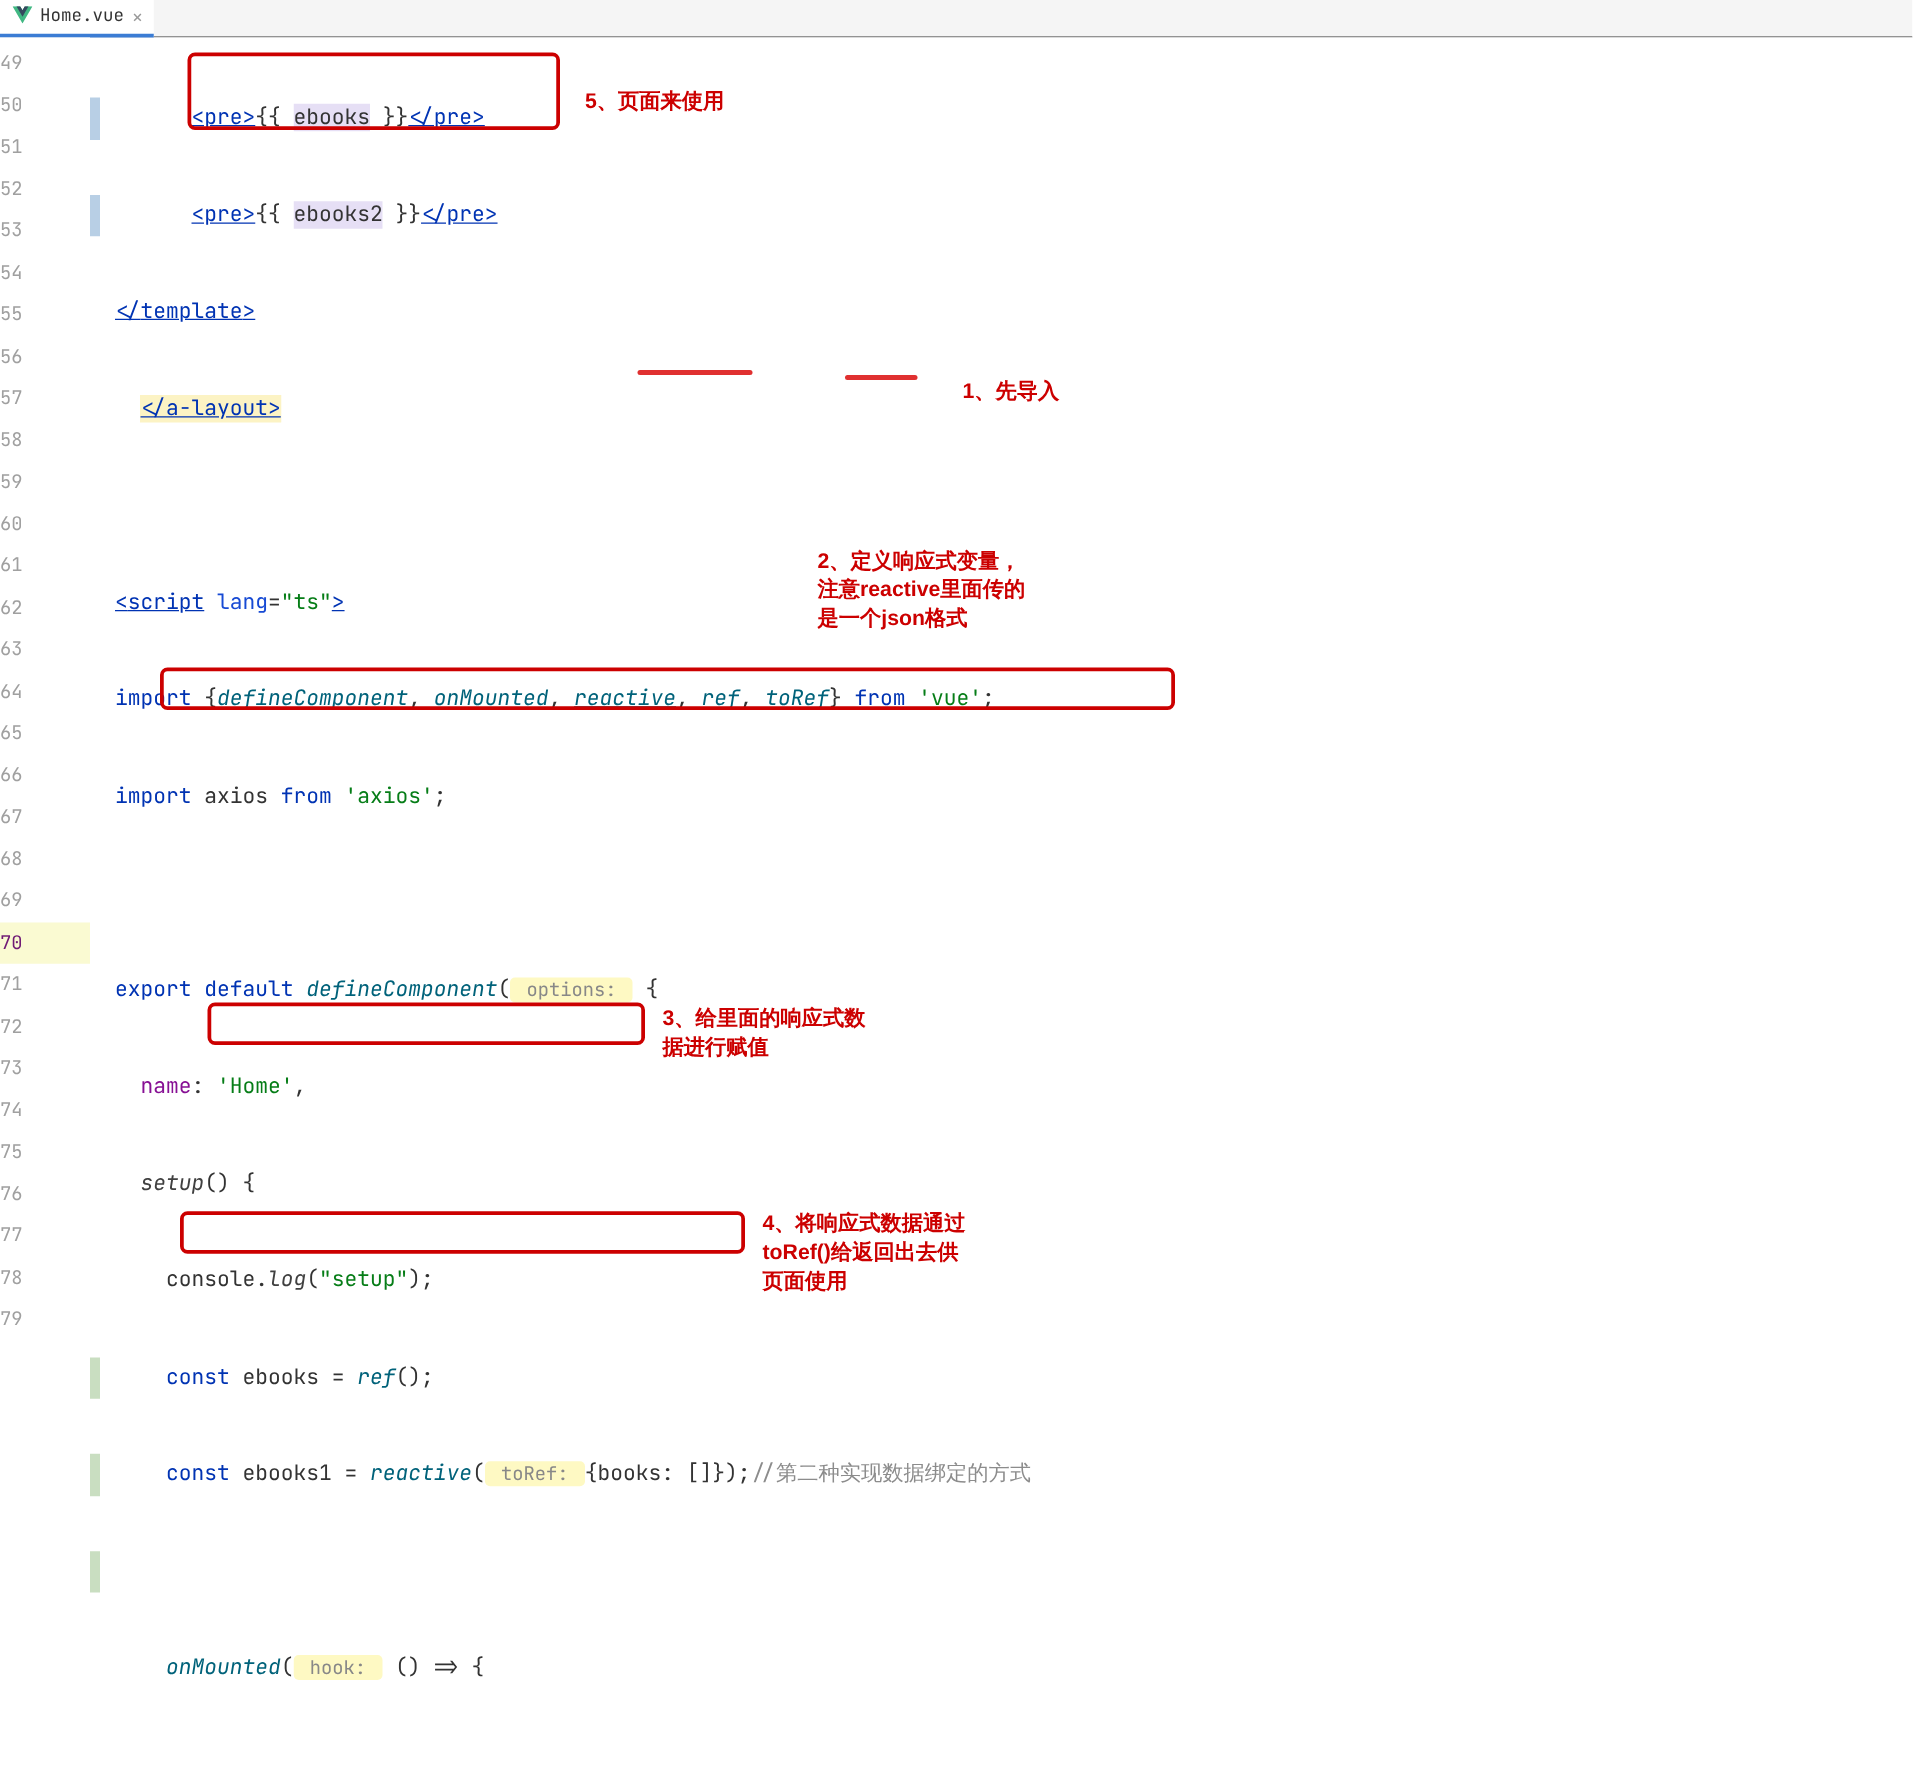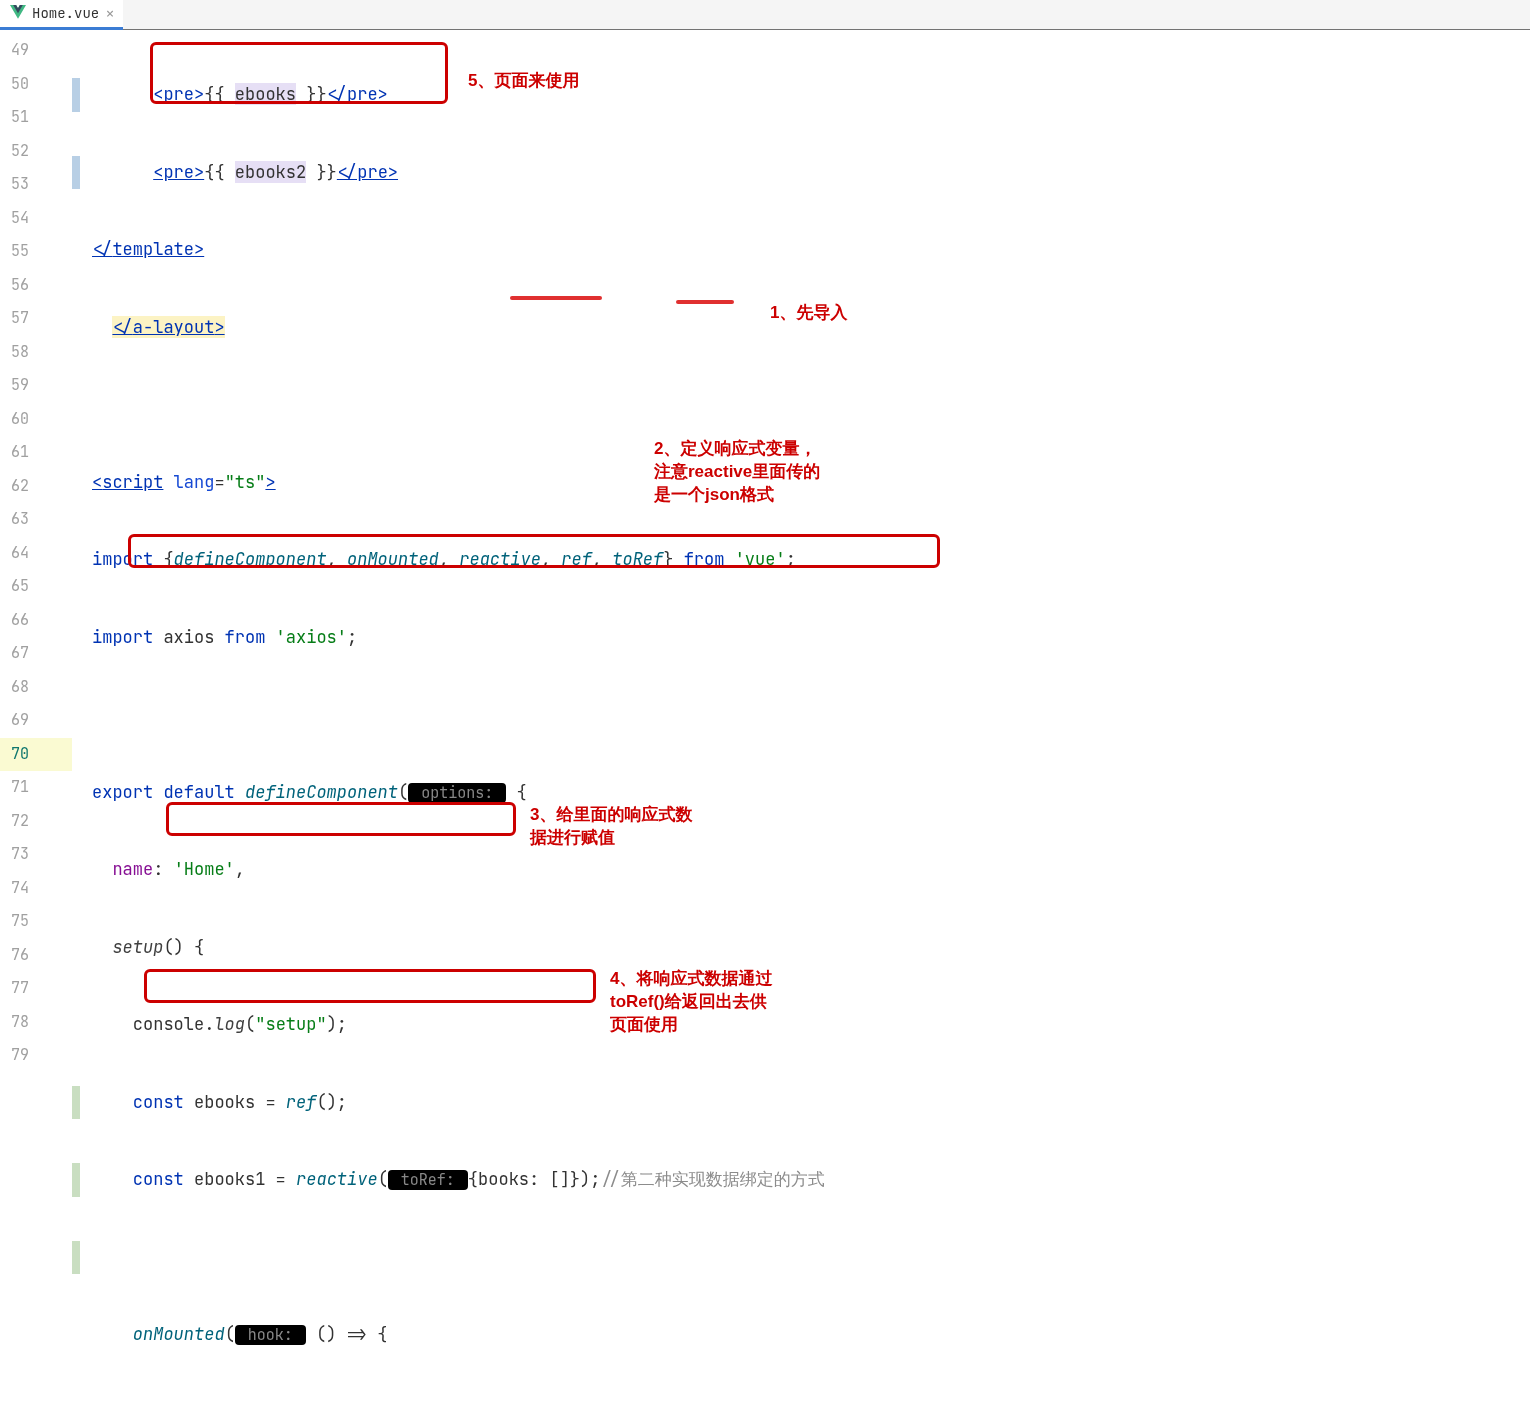--- a/index.html
+++ b/index.html
@@ -35,33 +35,33 @@
   .tab-label { color: #333; }
   .editor-area {
     display: flex;
     height: calc(100vh - 30px);
     background: #fff;
   }
   .gutter {
     width: 72px;
     background: #fff;
     border-right: 0px solid #eee;
-    text-align: center;
+    text-align: left;
     color: #a0a0a0;
     font-size: 15px;
     user-select: none;
     padding-top: 4px;
   }
   .gutter .ln {
     height: 33.5px;
     line-height: 33.5px;
     padding-right: 32px;
     position: relative;
   }
-  .gutter .ln.sel { background: #fafad2; color:#0f766e;}
+  .gutter .ln.sel { background: #fafad2; color:#701a75;}
   .code {
     flex: 1;
     padding-top: 4px;
     position: relative;
     white-space: pre;
     overflow: hidden;
   }
   .line {
     height: 33.5px;
     line-height: 33.5px;
@@ -78,21 +78,21 @@
   .cm-green { background: #c9dec1; }
   .cm-blue { background: #b8cfe5; }
   
   .tag { color: #0033b3; text-decoration: underline; }
   .attr { color: #174ad4; }
   .str { color: #067d17; }
   .kw { color: #0033b3; }
   .fn { color: #00627a; font-style: italic; }
   .fn2{ color: #404040; font-style: italic;}
   .ident { color: #871094; }
-  .hint { color: #888; background:#000000; border-radius:4px; padding:0 4px; font-size:15px;}
+  .hint { color: #888; background:#fef9c3; border-radius:4px; padding:0 4px; font-size:15px;}
   .cmt { color: #8c8c8c; }
   .under { text-decoration: underline; }
   .yellow-bg { background: #fcf3c4; }
   .ebooks-hl { background:#e6dff5; }
   
   .anno {
     position: absolute;
     color: #cc0000;
     font-weight: bold;
     font-size: 17px;

